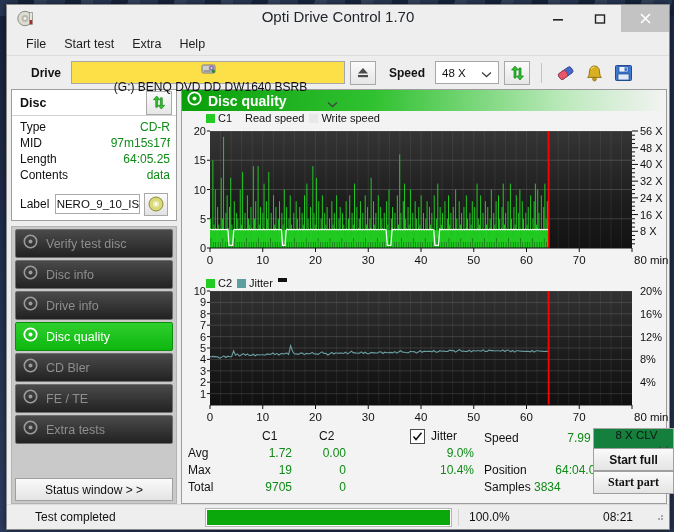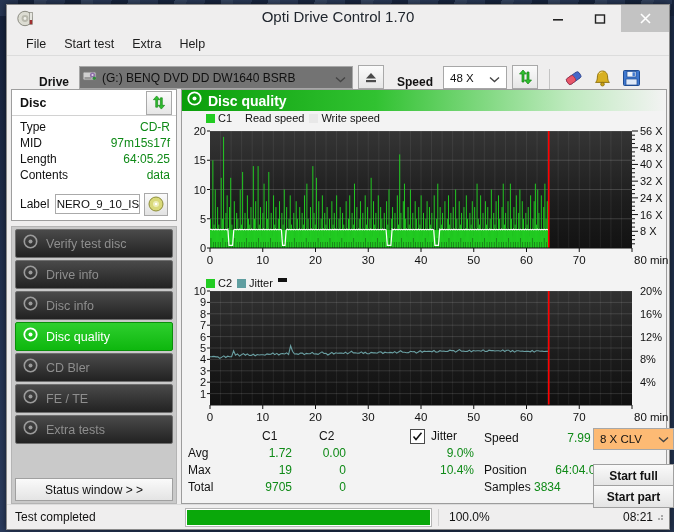--- a/index.html
+++ b/index.html
@@ -20,24 +20,24 @@
   #btn-max{right:48px;}
   #btn-close{right:0;width:48px;background:#c3c3c3;}
   .winbtn svg{display:block;}
 
   
   #menubar{height:23px;flex:0 0 23px;background:#efeeee;display:flex;align-items:center;padding-left:10px;
     border-bottom:1px solid #dcdcdc;}
   .menu-item{font-size:12.5px;color:#1d1d1d;padding:2px 9px;cursor:default;}
 
   
-  #toolbar{height:33px;flex:0 0 33px;background:#efeeee;display:flex;align-items:flex-end;padding:0 24px;gap:5px;}
+  #toolbar{height:33px;flex:0 0 33px;background:#efeeee;display:flex;align-items:center;padding:0 16px;gap:5px;}
   .tb-label{font-size:12px;font-weight:bold;color:#131313;margin:0 5px 0 8px;}
-  #drive-combo{width:268px;height:21px;background:#737373;border:1px solid #a7a7a7;display:flex;align-items:center;
-    padding:0 2px;position:relative;}
+  #drive-combo{width:268px;height:21px;background:#fde047;border:1px solid #a7a7a7;display:flex;align-items:center;
+    padding:0 2px;position:relative;flex-direction:column;}
   #drive-combo .dtxt{font-size:12px;color:#111;margin-left:5px;white-space:nowrap;}
   .combo-arrow{margin-left:auto;margin-right:4px;}
   .sqbtn{width:24px;height:22px;border:1px solid #a9a9a9;background:linear-gradient(#fbfbfb,#e6e6e6);
     display:flex;align-items:center;justify-content:center;}
   #speed-combo{width:58px;height:21px;background:#fff;border:1px solid #a7a7a7;display:flex;align-items:center;padding:0 2px;}
   #speed-combo .dtxt{font-size:11.5px;color:#111;margin-left:4px;}
   .tb-sep{width:1px;height:20px;background:#c4c4c4;margin:0 6px;}
   .iconbtn{width:24px;height:23px;display:flex;align-items:center;justify-content:center;}
 
   
@@ -84,26 +84,26 @@
   .lg{display:flex;align-items:center;gap:3px;}
 
   
   #stats{flex:0 0 76px;position:relative;font-size:12px;color:#111;}
   #stats .lbl{position:absolute;}
   #stats .num{position:absolute;color:#0f8a17;text-align:right;}
   #jit-chk{position:absolute;width:13px;height:13px;border:1px solid #4a4a4a;background:#fff;
     display:flex;align-items:center;justify-content:center;}
   .btn3d{position:absolute;border:1px solid #a0a0a0;background:linear-gradient(#fafafa,#e4e4e4);
     display:flex;align-items:center;justify-content:center;font-size:12px;color:#111;font-weight:bold;}
-  #wspeed-combo{position:absolute;background:#fdba74;border:1px solid #a7a7a7;display:flex;align-items:center;}
+  #wspeed-combo{position:absolute;background:#15803d;border:1px solid #a7a7a7;display:flex;align-items:center;flex-direction:column;}
   #wspeed-combo .dtxt{font-size:11.5px;color:#111;margin-left:6px;}
 
   
   #statusbar{height:24px;flex:0 0 24px;background:#efeeee;display:flex;align-items:center;
-    border-top:1px solid #dcdcdc;padding:0 0;}
+    border-top:1px solid #dcdcdc;padding:0 20px;}
   #sb-text{font-size:12px;color:#111;width:170px;padding-left:8px;}
   #sb-prog{width:243px;height:15px;border:1px solid #b5b5b5;background:#fff;padding:1px;}
   #sb-prog .fill{height:100%;background:#0aa80a;}
   #sb-pct{font-size:12px;color:#111;width:70px;text-align:left;padding-left:10px;border-left:1px solid #d2d2d2;margin-left:6px;height:17px;line-height:17px;}
   #sb-time{font-size:12px;color:#111;margin-left:auto;padding-right:16px;}
   #sb-grip{position:absolute;right:4px;bottom:3px;}
 </style>
 </head>
 <body>
 
@@ -262,28 +262,28 @@
                   <circle cx="7.5" cy="7.5" r="6.2" fill="none" stroke="#9b9b9b" stroke-width="1.6"></circle>
                   <circle cx="7.5" cy="7.5" r="2" fill="#9b9b9b"></circle>
                 </svg></span>
             <span class="nlbl">Verify test disc</span>
           </div>
           <div class="nav-btn">
             <span><svg width="15" height="15" viewBox="0 0 15 15">
                   <circle cx="7.5" cy="7.5" r="6.2" fill="none" stroke="#9b9b9b" stroke-width="1.6"></circle>
                   <circle cx="7.5" cy="7.5" r="2" fill="#9b9b9b"></circle>
                 </svg></span>
-            <span class="nlbl">Drive info</span>
+            <span class="nlbl">Disc info</span>
           </div>
           <div class="nav-btn">
             <span><svg width="15" height="15" viewBox="0 0 15 15">
                   <circle cx="7.5" cy="7.5" r="6.2" fill="none" stroke="#9b9b9b" stroke-width="1.6"></circle>
                   <circle cx="7.5" cy="7.5" r="2" fill="#9b9b9b"></circle>
                 </svg></span>
-            <span class="nlbl">Disc info</span>
+            <span class="nlbl">Drive info</span>
           </div>
           <div class="nav-btn active">
             <span><svg width="15" height="15" viewBox="0 0 15 15">
                   <circle cx="7.5" cy="7.5" r="6.2" fill="none" stroke="#ffffff" stroke-width="1.8"></circle>
                   <circle cx="7.5" cy="7.5" r="2" fill="#ffffff"></circle>
                 </svg></span>
             <span class="nlbl">Disc quality</span>
           </div>
           <div class="nav-btn">
             <span><svg width="15" height="15" viewBox="0 0 15 15">
@@ -1039,22 +1039,22 @@
             <span class="num" style="left:350px;width:68px;top:53px;text-align:left;">3834</span>
 
             <div id="wspeed-combo" style="left:409px;top:1px;width:79px;height:20px;">
               <span class="dtxt">8 X CLV</span>
               <span style="margin-left:auto;margin-right:4px">
                 <svg width="11" height="7" viewBox="0 0 11 7">
                     <path d="M1 1.5 L5.5 5.6 L10 1.5" fill="none" stroke="#444" stroke-width="1.3"></path>
                   </svg>
               </span>
             </div>
-            <div class="btn3d" style="left:409px;top:37px;width:79px;height:21px;">Start full</div>
-            <div class="btn3d" style="left:409px;top:58px;width:79px;height:21px;">Start part</div>
+            <div class="btn3d" style="left:409px;top:21px;width:79px;height:21px;">Start full</div>
+            <div class="btn3d" style="left:409px;top:44px;width:79px;height:21px;font-family:Liberation Serif, serif;">Start part</div>
           </div>
         </div>
       </div>
     </div>
 
     <div id="statusbar">
       <span id="sb-text">Test completed</span>
       <div id="sb-prog">
         <div class="fill" id="sb-fill" style="width: 100%;"></div>
       </div>

